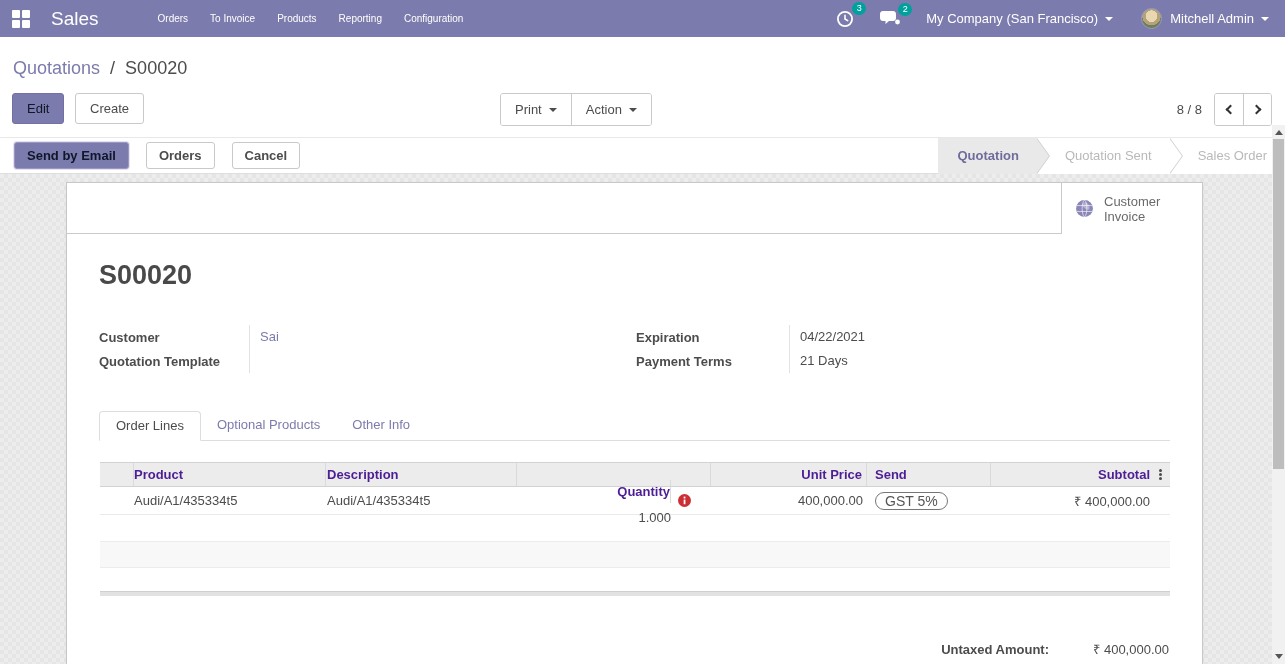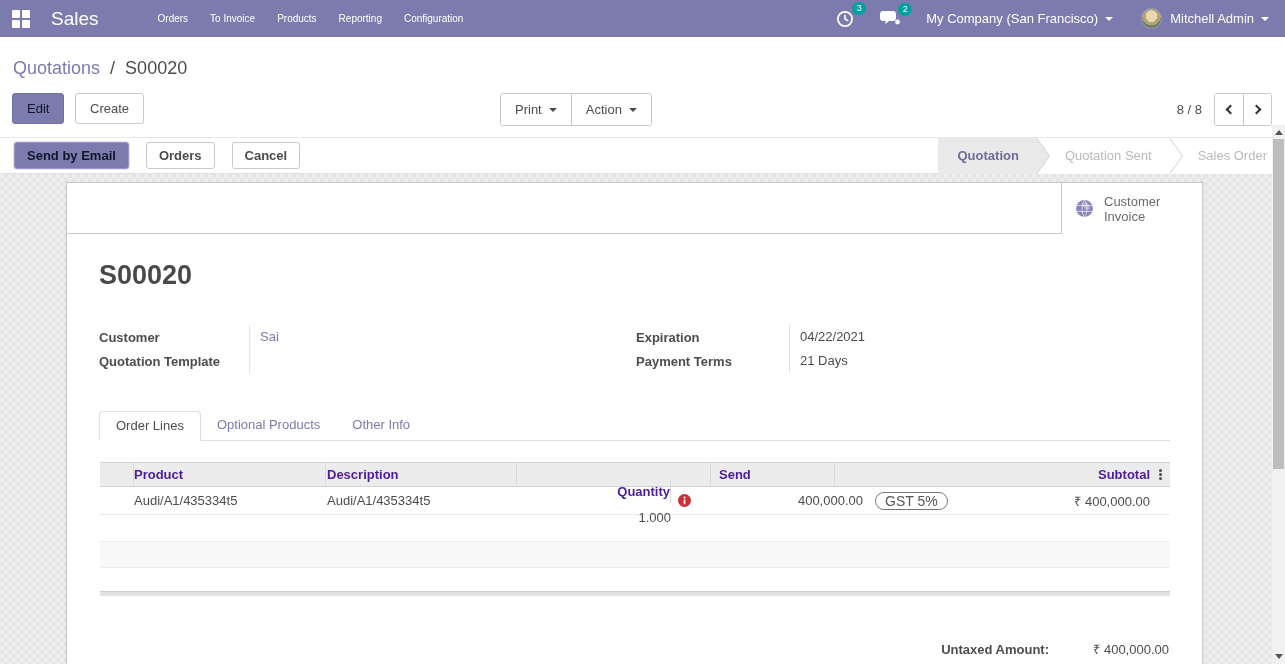--- a/index.html
+++ b/index.html
@@ -265,20 +265,21 @@
         </div>
       </div>
 
       <div class="olist">
         <div class="orow ohead">
           <div class="c-handle"></div>
           <div class="c-prod">Product</div>
           <div class="c-desc">Description</div>
           <div class="c-qty">Quantity</div>
           <div class="c-info"></div>
+          <div class="c-price">Unit Price</div>
           <div class="c-tax">Send</div>
           <div class="c-sub">Subtotal</div>
           <div class="c-opt">
             <span class="dots">
                 <span></span>
                 <span></span>
                 <span></span>
               </span>
           </div>
         </div>

